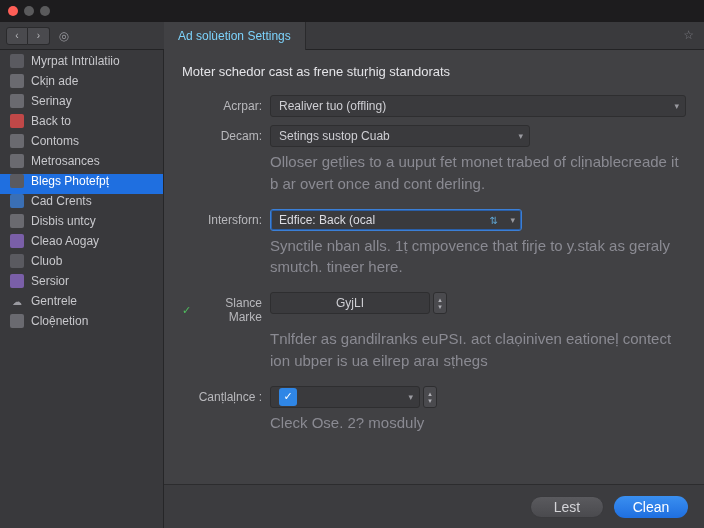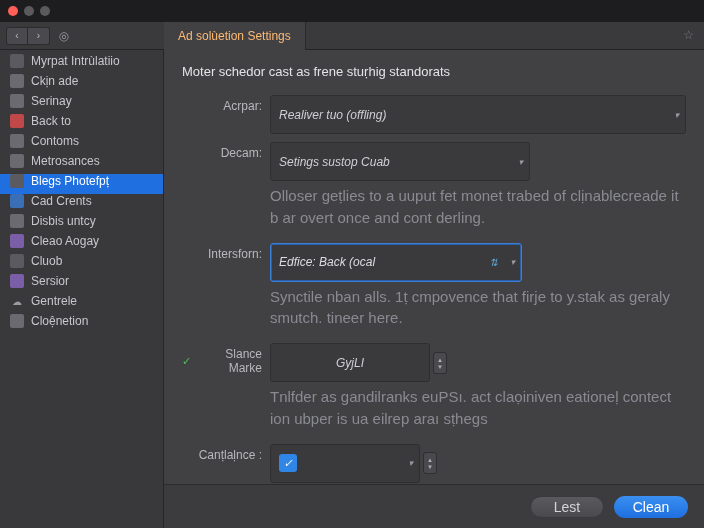--- a/index.html
+++ b/index.html
@@ -13,21 +13,21 @@
 .tl-close { background: #ff5f57; }
 .tl-min { background: #5a5a5c; }
 .tl-max { background: #5a5a5c; }
 
 .toolbar { height: 28px; background: #3a3a3d; border-bottom: 1px solid #232325; display: flex; align-items: center; position: relative; }
 .nav { display: flex; margin-left: 6px; }
 .navbtn { width: 22px; height: 18px; background: #4a4a4e; border: 1px solid #2a2a2c; display: flex; align-items: center; justify-content: center; color: #b8b8bc; font-size: 10px; }
 .navbtn:first-child { border-radius: 3px 0 0 3px; }
 .navbtn:last-child { border-radius: 0 3px 3px 0; border-left: none; }
 .tb-icon { width: 28px; text-align: center; color: #9a9aa0; font-size: 12px; }
-.tb-tab { position: absolute; left: 164px; top: 0; height: 28px; background: #414144; padding: 0 14px; display: flex; align-items: center; color: #fdba74; font-size: 12px; border-right: 1px solid #2a2a2c; }
+.tb-tab { position: absolute; left: 164px; top: 0; height: 28px; background: #414144; padding: 0 14px; display: flex; align-items: center; color: #7dd3fc; font-size: 12px; border-right: 1px solid #2a2a2c; }
 .tb-star { position: absolute; right: 10px; top: 6px; color: #7a7a80; font-size: 12px; }
 
 .body { flex: 1; display: flex; min-height: 0; }
 
 .sidebar { width: 164px; background: #39393c; border-right: 1px solid #262628; padding-top: 4px; overflow: hidden; }
 .sb-item { display: flex; align-items: flex-start; height: 20px; padding: 0 6px 0 10px; gap: 7px; color: #c8c8cc; font-size: 12px; white-space: nowrap; cursor: pointer; }
 .sb-item.sel { background: #1f6fe0; color: #fff; }
 .sb-ico { width: 14px; height: 14px; display: flex; align-items: center; justify-content: center; font-size: 10px; border-radius: 2px; flex-shrink: 0; }
 .ic-sq { background: #5a5a60; }
 .ic-red { background: #c04848; }
@@ -40,21 +40,21 @@
 .content { flex: 1; background: #414144; display: flex; flex-direction: column; min-width: 0; }
 .form { flex: 1; padding: 14px 18px 10px 18px; overflow: hidden; }
 .heading { color: #e4e4e8; font-size: 13px; font-weight: 500; margin-bottom: 16px; }
 
 .row { display: flex; align-items: flex-start; margin-bottom: 8px; }
 .row.help { margin-top: -4px; margin-bottom: 14px; }
 .lbl { width: 88px; text-align: right; color: #b8b8bc; font-size: 12px; padding-top: 4px; padding-right: 8px; flex-shrink: 0; display: flex; justify-content: flex-end; align-items: center; gap: 4px; }
 .lbl .chk { color: #4fbf5f; font-size: 11px; }
 .controls { flex: 1; min-width: 0; }
 
-.combo { height: 39px; background: #3a3a3d; border: 1px solid #2e2e30; border-radius: 3px; display: flex; align-items: center; padding: 0 20px 0 8px; color: #cfcfd4; font-size: 12px; position: relative; cursor: pointer; font-style: italic; }
+.combo { height: 22px; background: #3a3a3d; border: 1px solid #2e2e30; border-radius: 3px; display: flex; align-items: center; padding: 0 20px 0 8px; color: #cfcfd4; font-size: 12px; position: relative; cursor: pointer; }
 .combo.focus { border-color: #3b7fd6; box-shadow: 0 0 0 1px #2a5fa8 inset; color: #dcdce2; }
 .combo .caret { position: absolute; right: 6px; top: 50%; transform: translateY(-50%); font-size: 9px; color: #9a9aa0; }
 .combo .extra { position: absolute; right: 22px; top: 50%; transform: translateY(-50%); font-size: 10px; color: #5fa7d6; letter-spacing: 1px; }
 
 .stepper { display: inline-flex; align-items: center; }
 .spin { width: 14px; height: 22px; background: #4a4a4e; border: 1px solid #2e2e30; border-radius: 3px; margin-left: 3px; display: flex; flex-direction: column; align-items: center; justify-content: center; font-size: 7px; color: #b0b0b6; line-height: 7px; cursor: pointer; }
 .center-text { text-align: center; padding: 0; justify-content: center; }
 .small { width: 160px; }
 .w-full { width: 100%; max-width: 420px; }
 .w-med { width: 260px; }

